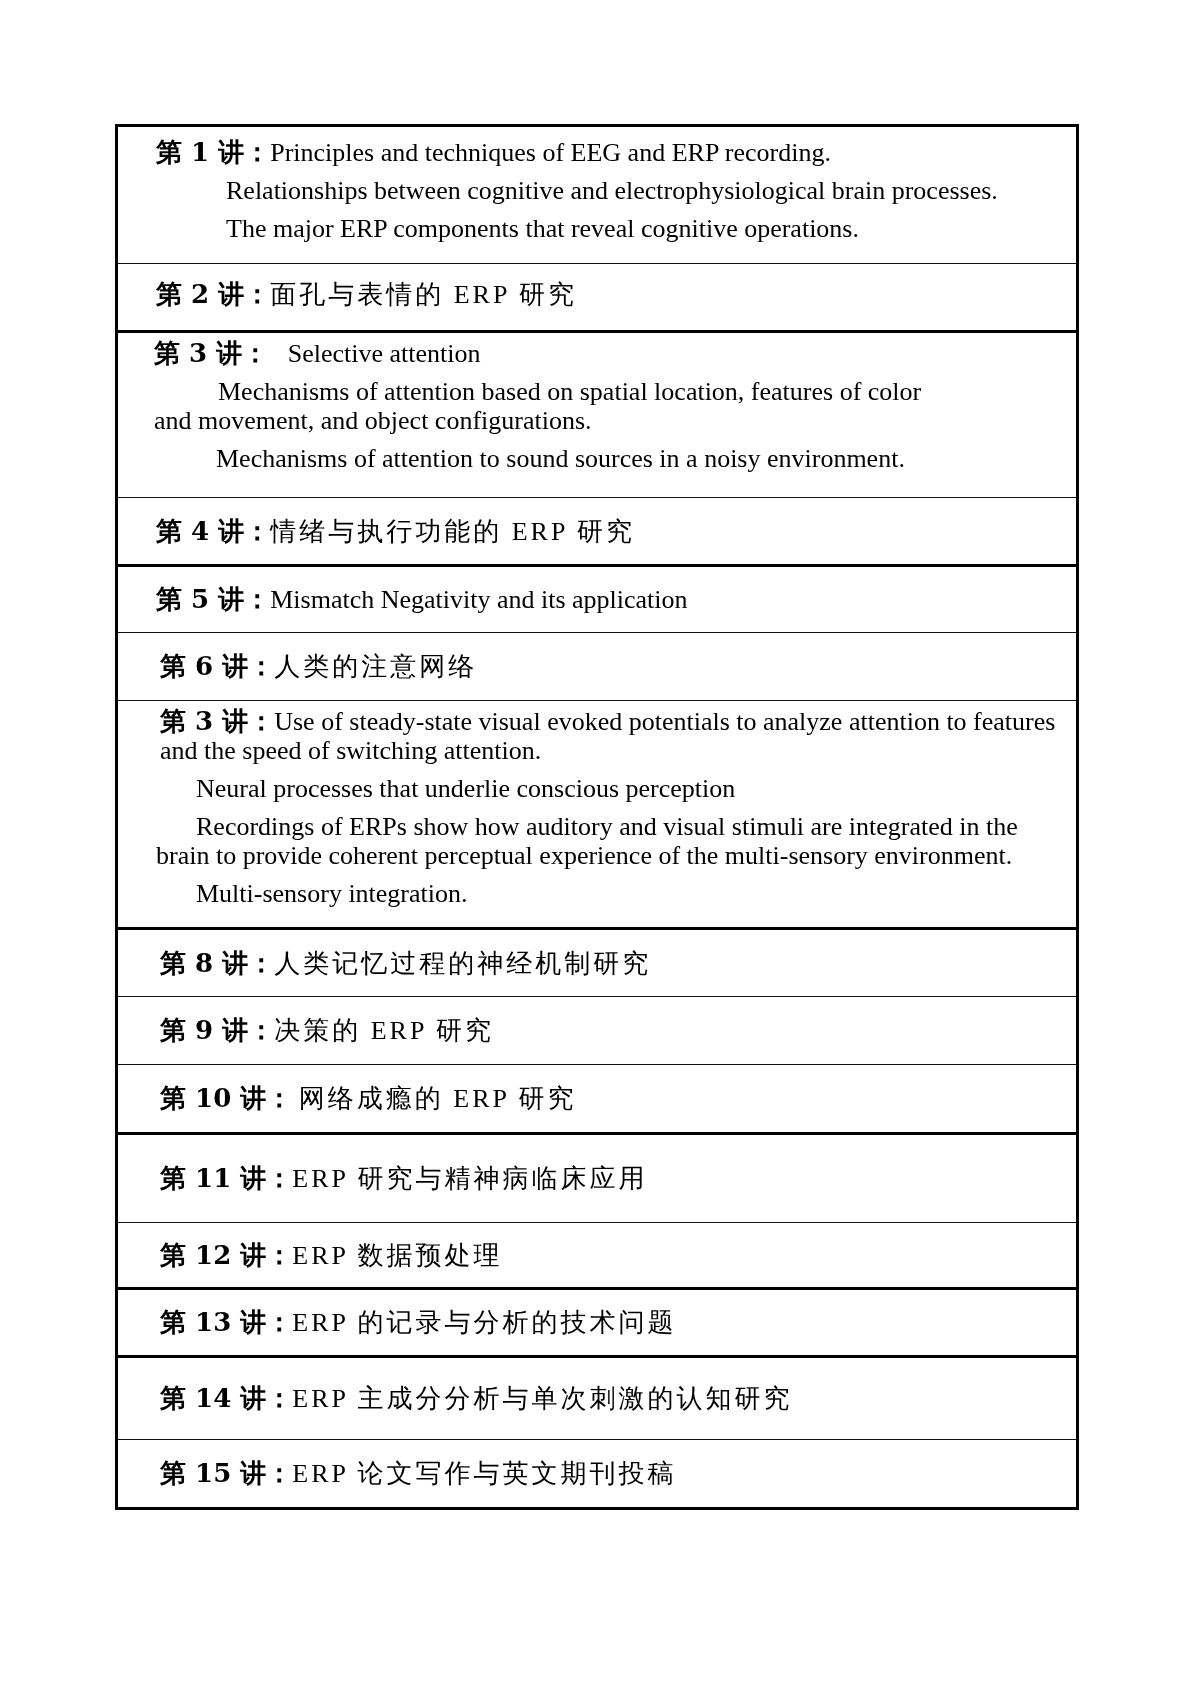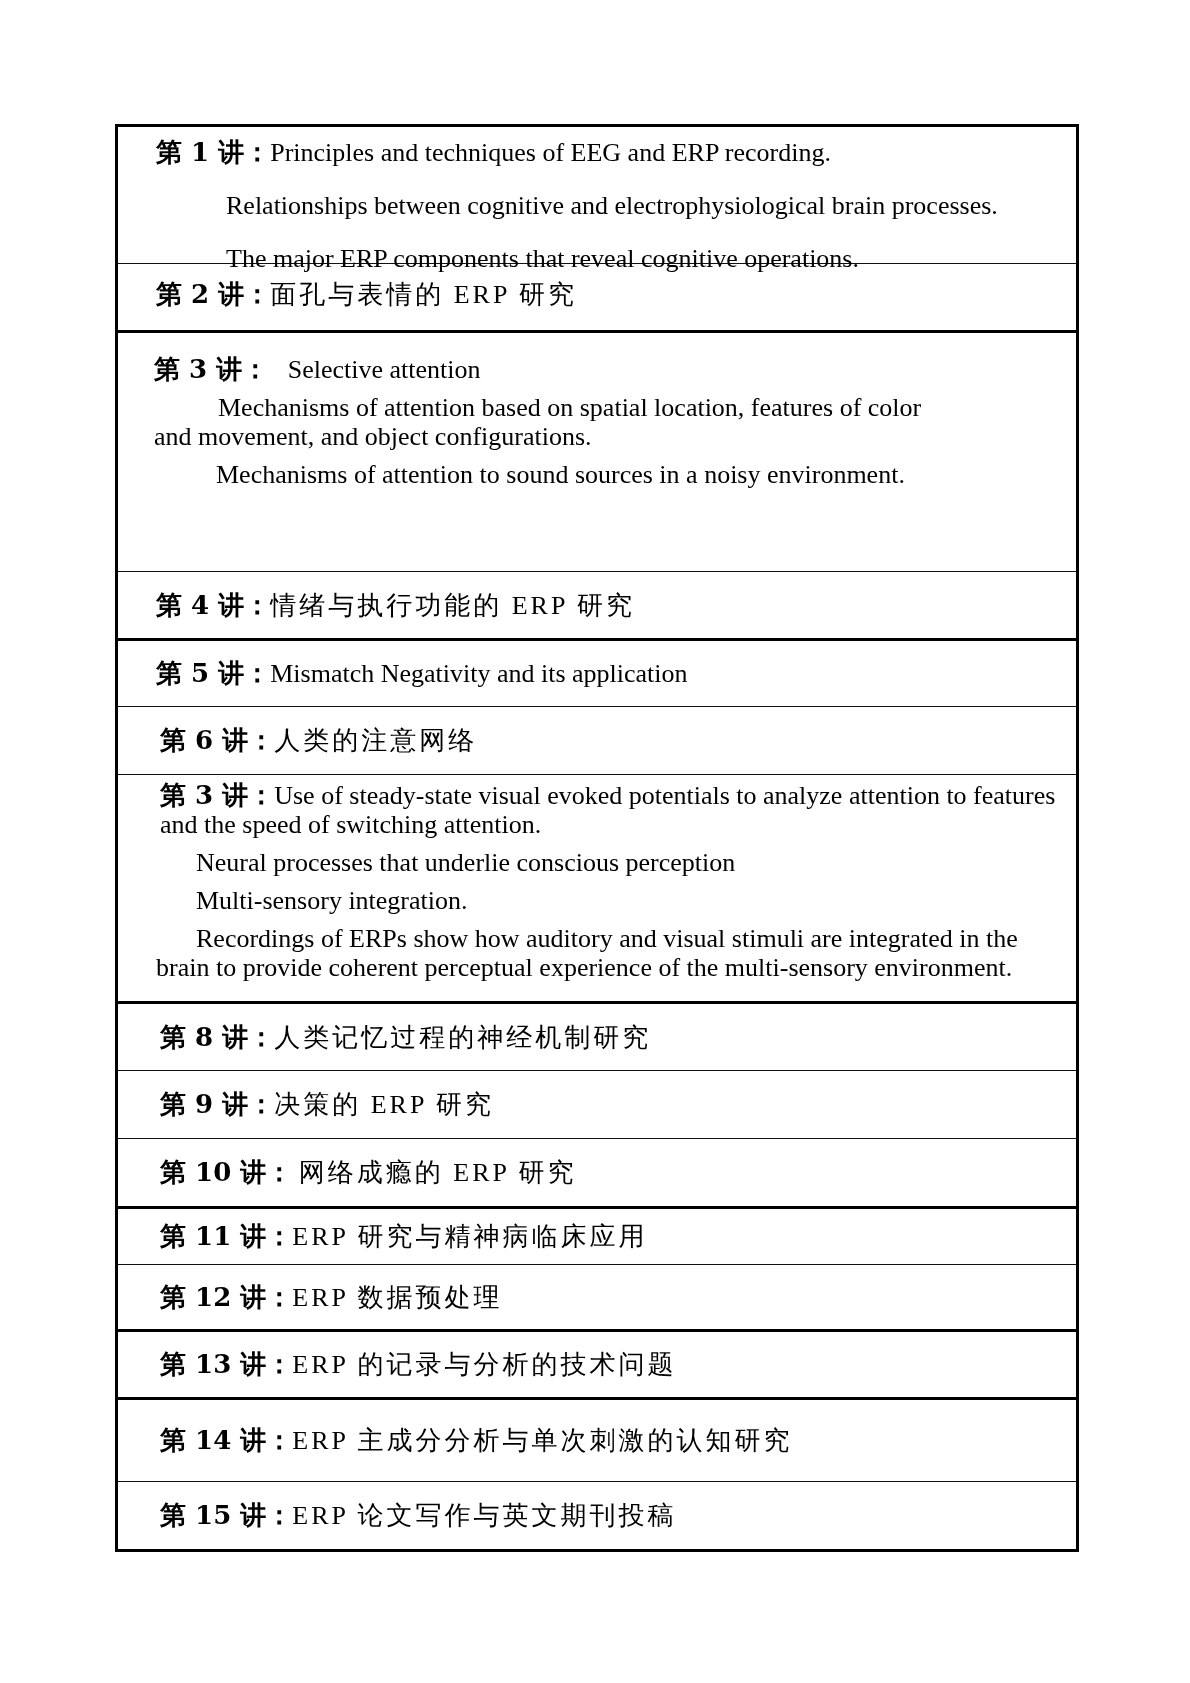--- a/index.html
+++ b/index.html
@@ -53,33 +53,33 @@
     }
     .line { display: block; }
     .para { display: block; margin-top: 10px; }
     .indent-l { padding-left: 70px; }
 
     
     .r-single { height: 68px; display: flex; align-items: center; }
 
     
     .r1 { height: 137px; padding-top: 11px; }
-    .r1 .para { margin-top: 24px; }
+    .r1 .para { margin-top: 9px; }
     .r2 { height: 69px; padding-top: 16px; }
-    .r3 { height: 223px; padding-top: 6px; padding-left: 36px; margin-top: 16px; }
+    .r3 { height: 165px; padding-top: 6px; padding-left: 36px; }
     .r3 .para { margin-top: 9px; }
     .r4 { height: 69px; }
     .r5 { height: 66px; }
     .r6 { height: 68px; padding-left: 42px; }
     .r7 { height: 229px; padding-top: 6px; padding-left: 38px; }
     .r7 .para { margin-top: 9px; }
     .r8 { height: 67px; padding-left: 42px; }
     .r9 { height: 68px; padding-left: 42px; }
     .r10 { height: 70px; padding-left: 42px; }
-    .r11 { height: 56px; padding-left: 42px; }
+    .r11 { height: 88px; padding-left: 42px; }
     .r12 { height: 67px; padding-left: 42px; }
     .r13 { height: 68px; padding-left: 42px; }
     .r14 { height: 82px; padding-left: 42px; }
     .r15 { height: 67px; padding-left: 42px; }
   </style>
 </head>
 <body>
 
 <div class="page">
   <div class="syllabus-table">
@@ -122,22 +122,22 @@
       <span class="line">
         <span class="lecture-label">第 6 讲：</span><span class="title cjk">人类的注意网络</span>
       </span>
     </div>
 
     <div class="row r7 thick-bottom">
       <span class="line" style="padding-left:4px;">
         <span class="lecture-label">第 3 讲：</span><span class="title">Use of steady-state visual evoked potentials to analyze attention to features and the speed of switching attention.</span>
       </span>
       <span class="para" style="padding-left:40px;">Neural processes that underlie conscious perception</span>
+      <span class="para" style="text-indent:40px;">Recordings of ERPs show how auditory and visual stimuli are integrated in the brain to provide coherent perceptual experience of the multi-sensory environment.</span>
       <span class="para" style="padding-left:40px;">Multi-sensory integration.</span>
-      <span class="para" style="text-indent:40px;">Recordings of ERPs show how auditory and visual stimuli are integrated in the brain to provide coherent perceptual experience of the multi-sensory environment.</span>
     </div>
 
     <div class="row r-single r8 thin-bottom">
       <span class="line">
         <span class="lecture-label">第 8 讲：</span><span class="title cjk">人类记忆过程的神经机制研究</span>
       </span>
     </div>
 
     <div class="row r-single r9 thin-bottom">
       <span class="line">

